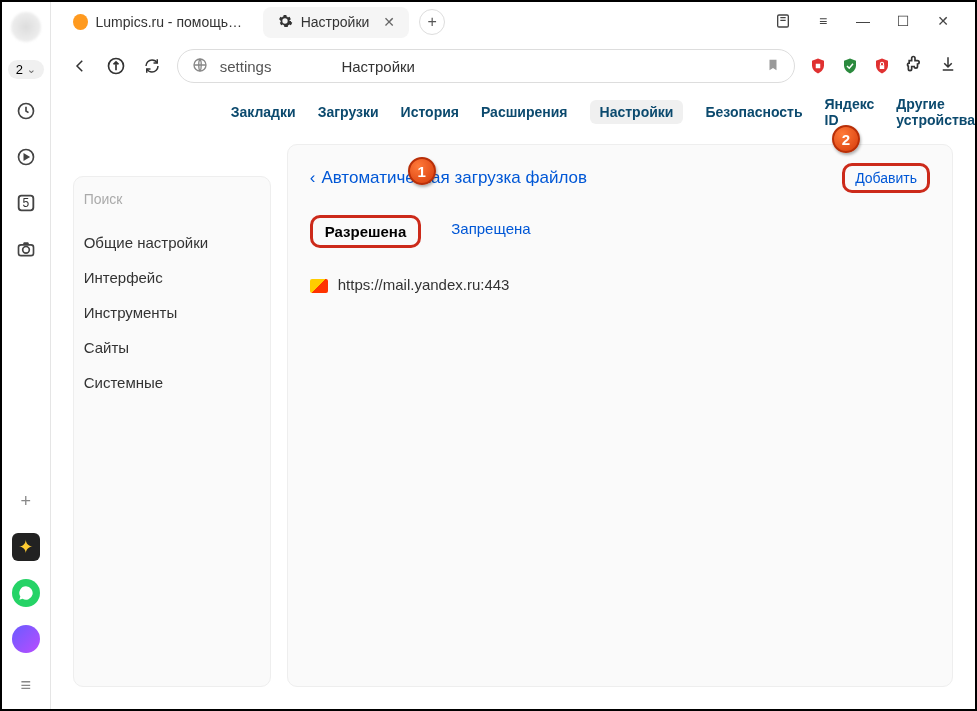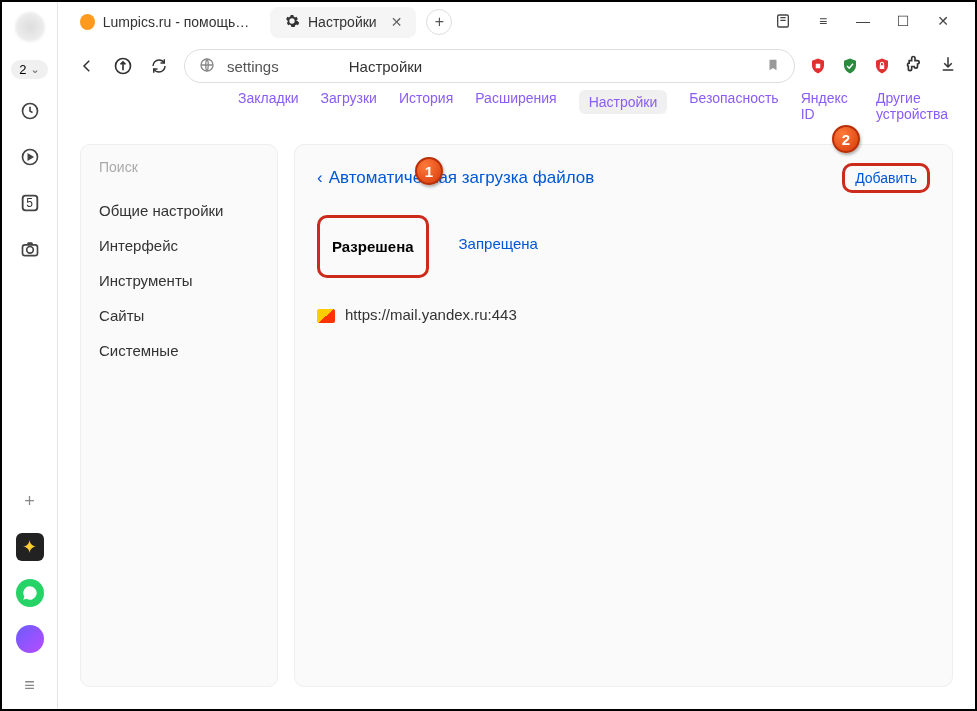--- a/index.html
+++ b/index.html
@@ -20,33 +20,33 @@
 .winctl span { width: 16px; text-align: center; font-size: 14px; }
 .addressbar { height: 48px; display: flex; align-items: center; padding: 0 18px; gap: 14px; background: #fff; }
 .nav-icon { width: 22px; height: 22px; display: flex; align-items: center; justify-content: center; color: #333; }
 .url-box { flex: 1; height: 34px; border: 1px solid #ddd; border-radius: 17px; display: flex; align-items: center; padding: 0 14px; gap: 10px; color: #555; font-size: 15px; }
 .url-box .globe { width: 18px; height: 18px; color: #888; }
 .url-box .title { margin-left: 60px; color: #333; }
 .url-box .bookmark { margin-left: auto; color: #999; }
 .zoom-pill { height: 30px; border: 1px solid #ddd; border-radius: 15px; display: flex; align-items: center; padding: 0 12px; gap: 6px; font-size: 13px; color: #333; }
 .ext-icons { display: flex; gap: 14px; align-items: center; }
 .shield { width: 18px; height: 20px; }
-.secondary-nav { height: 44px; display: flex; align-items: flex-start; gap: 22px; padding: 0 0 0 180px; font-size: 14px; color: #8b5cf6; }
+.secondary-nav { height: 44px; display: flex; align-items: center; gap: 22px; padding: 0 0 0 180px; font-size: 14px; color: #0c4a6e; font-weight: bold; }
 .secondary-nav .nav-link { cursor: pointer; }
 .secondary-nav .nav-link.selected { background: #f0f0f0; border-radius: 6px; padding: 4px 10px; }
 .content { flex: 1; display: flex; gap: 16px; padding: 10px 22px 22px 22px; }
-.sidebar { width: 198px; background: #fafafa; border-radius: 10px; border: 1px solid #eee; padding: 14px 14px; }
+.sidebar { width: 198px; background: #fafafa; border-radius: 10px; border: 1px solid #eee; padding: 14px 6px; margin-top: 32px; }
 .sidebar .search-label { color: #aaa; font-size: 14px; margin-bottom: 18px; padding-left: 4px; }
 .sidebar .side-item { font-size: 15px; color: #333; padding: 9px 4px; cursor: pointer; }
 .panel { flex: 1; background: #fafafa; border-radius: 10px; border: 1px solid #eee; padding: 18px 22px; position: relative; }
 .panel-header { display: flex; align-items: center; }
 .back-link { color: #0057d6; font-size: 17px; display: flex; align-items: center; gap: 6px; }
 .add-btn { margin-left: auto; color: #0057d6; font-size: 14px; border: 3px solid #cc2a1a; border-radius: 10px; padding: 4px 10px; }
 .tabs-row { display: flex; gap: 18px; margin-top: 22px; font-size: 15px; }
-.content-tab { color: #0057d6; padding: 20px 12px; cursor: pointer; }
+.content-tab { color: #0057d6; padding: 5px 12px; cursor: pointer; }
 .content-tab.active { color: #000; font-weight: 700; border: 3px solid #cc2a1a; border-radius: 10px; }
 .site-list { margin-top: 28px; }
 .site-row { display: flex; align-items: flex-end; gap: 10px; font-size: 15px; color: #333; }
 .mail-icon { width: 18px; height: 14px; background: linear-gradient(135deg, #ffcc00 50%, #ff3300 50%); border-radius: 2px; }
 .callout { position: absolute; width: 28px; height: 28px; border-radius: 50%; background: radial-gradient(circle at 35% 30%, #ff7a3a, #d63a0a); border: 2px solid #b82f08; color: #fff; font-weight: 700; display: flex; align-items: center; justify-content: center; font-size: 15px; box-shadow: 1px 2px 3px rgba(0,0,0,0.3); }
 .callout.c1 { top: 12px; left: 120px; }
 .callout.c2 { top: -20px; right: 92px; }
 .chevron { font-size: 11px; color: #666; }
 .avatar-blur { width: 30px; height: 30px; border-radius: 50%; background: radial-gradient(circle,#ddd,#f5f5f5); filter: blur(1px); }
 </style>

